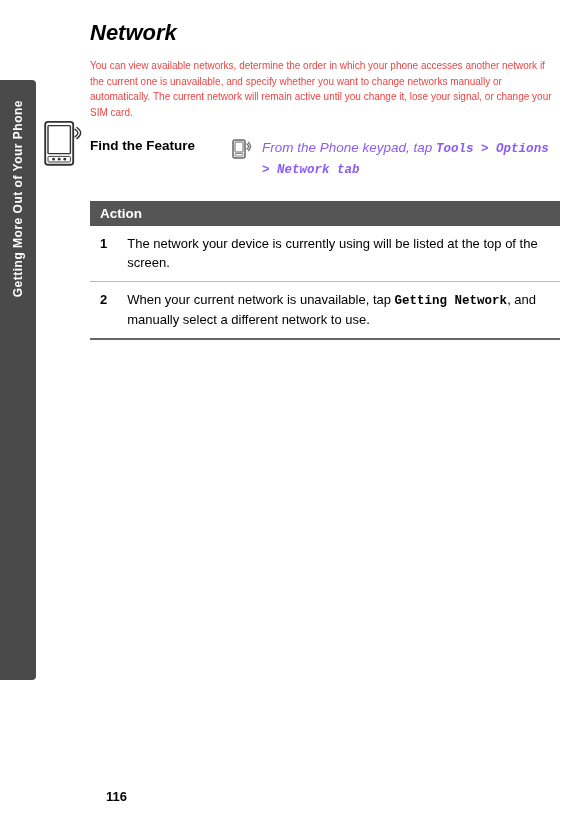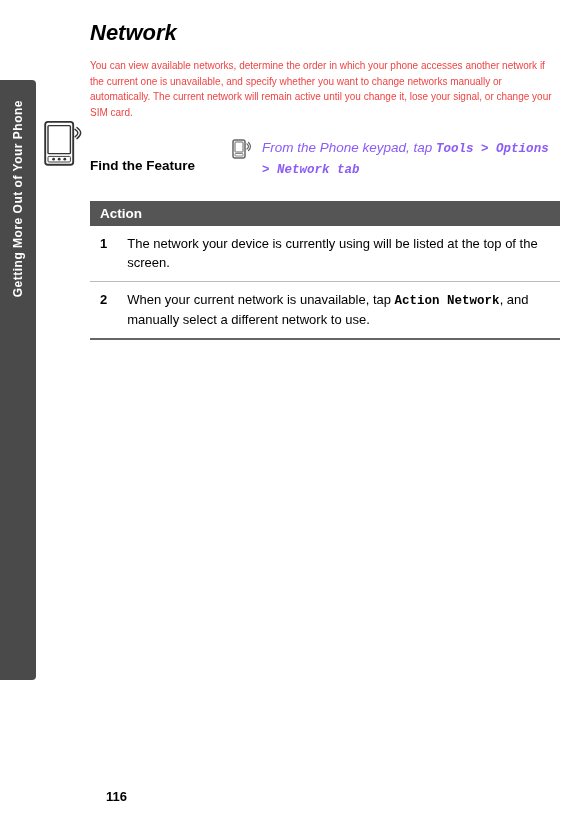--- a/index.html
+++ b/index.html
@@ -88,21 +88,20 @@
       margin-bottom: 14px;
       gap: 10px;
     }
 
     .find-feature-label {
       font-size: 13.5px;
       font-weight: bold;
       white-space: nowrap;
       flex-shrink: 0;
       min-width: 130px;
-      margin-top: 20px;
     }
 
     .find-feature-icon {
       flex-shrink: 0;
       margin-top: 1px;
     }
 
     .find-feature-text {
       font-size: 13.5px;
       line-height: 1.5;
@@ -219,21 +218,21 @@
       <tr class="header-row">
         <td colspan="2">Action</td>
       </tr>
       <tr class="data-row">
         <td>1</td>
         <td>The network your device is currently using will be listed at the top of the screen.</td>
       </tr>
       <tr class="data-row">
         <td>2</td>
         <td>
-          <span>When your current network is unavailable, tap </span><span class="bold-mono">Action Network</span><span>, and manually select a different network to use.</span>
+          <span>When your current network is unavailable, tap </span><span class="bold-mono">Getting Network</span><span>, and manually select a different network to use.</span>
         </td>
       </tr>
     </tbody>
   </table>
 
 </div>
 
 <div class="page-number">116</div>
 
 </body></html>

